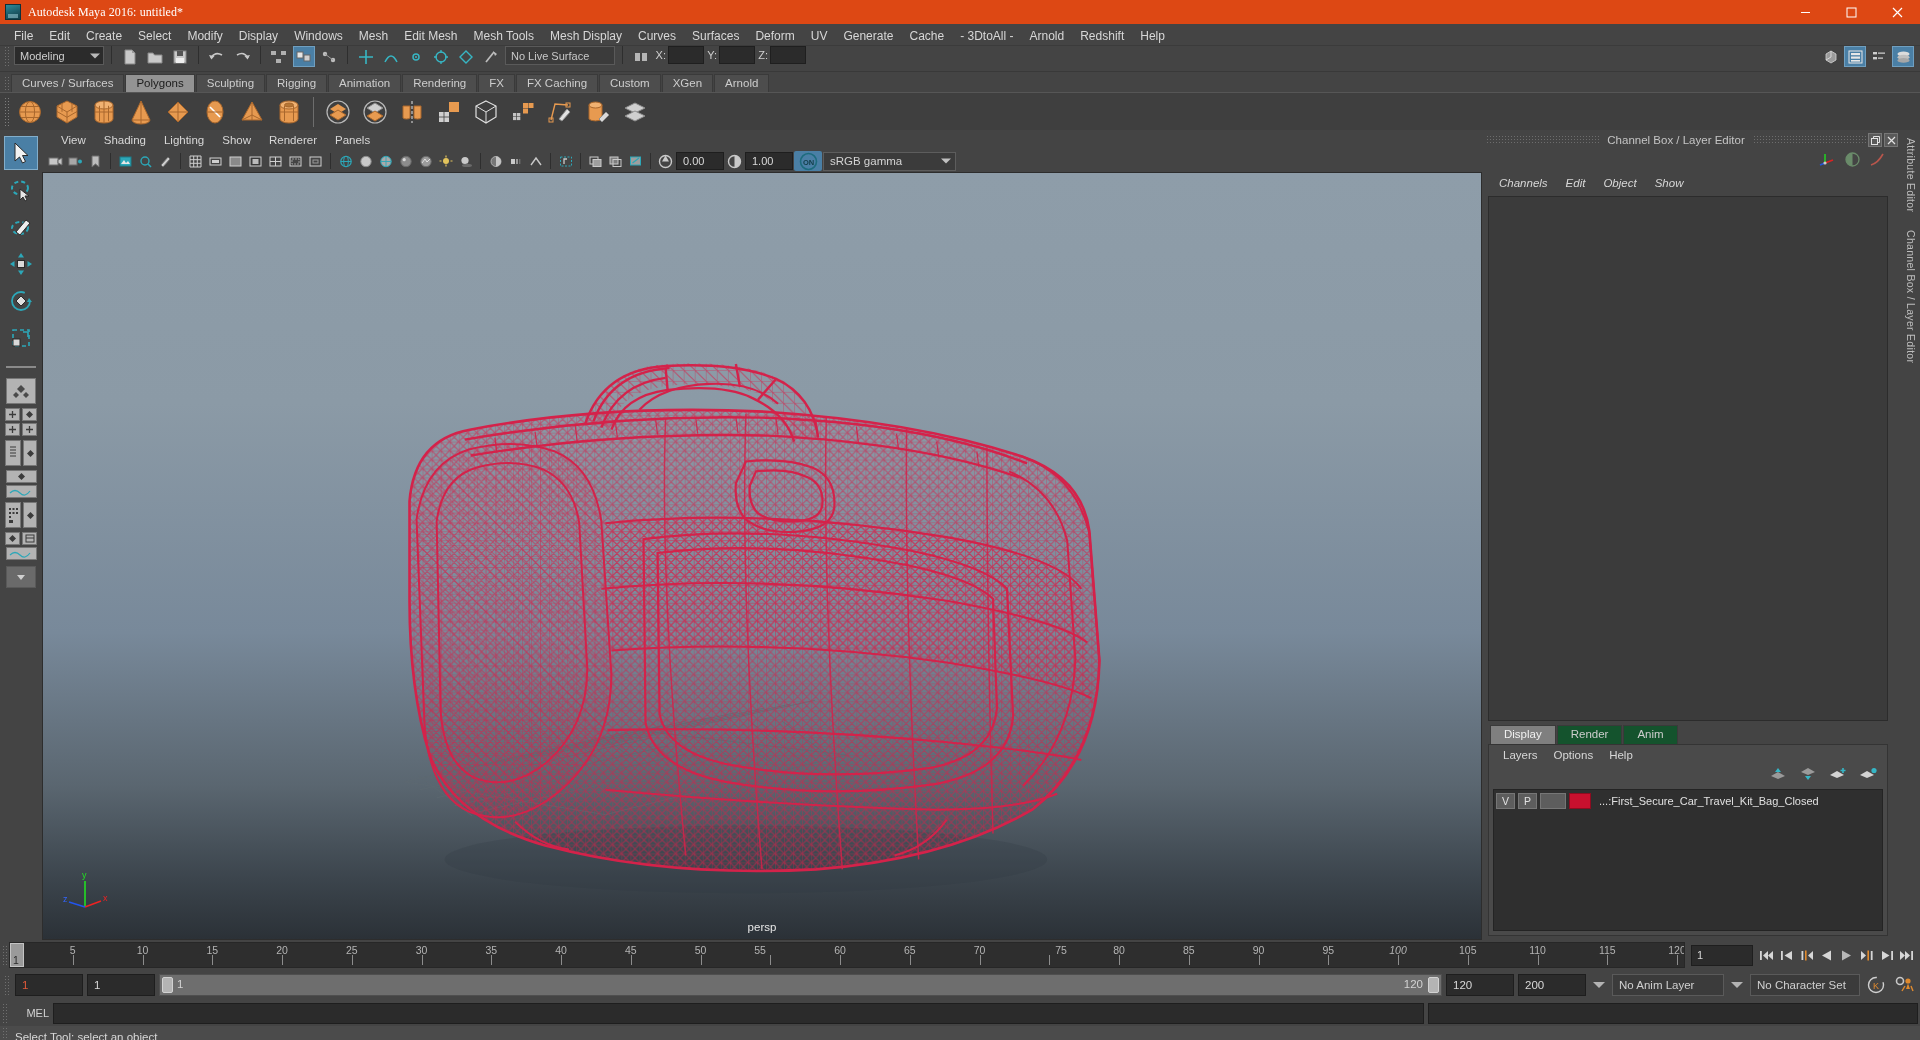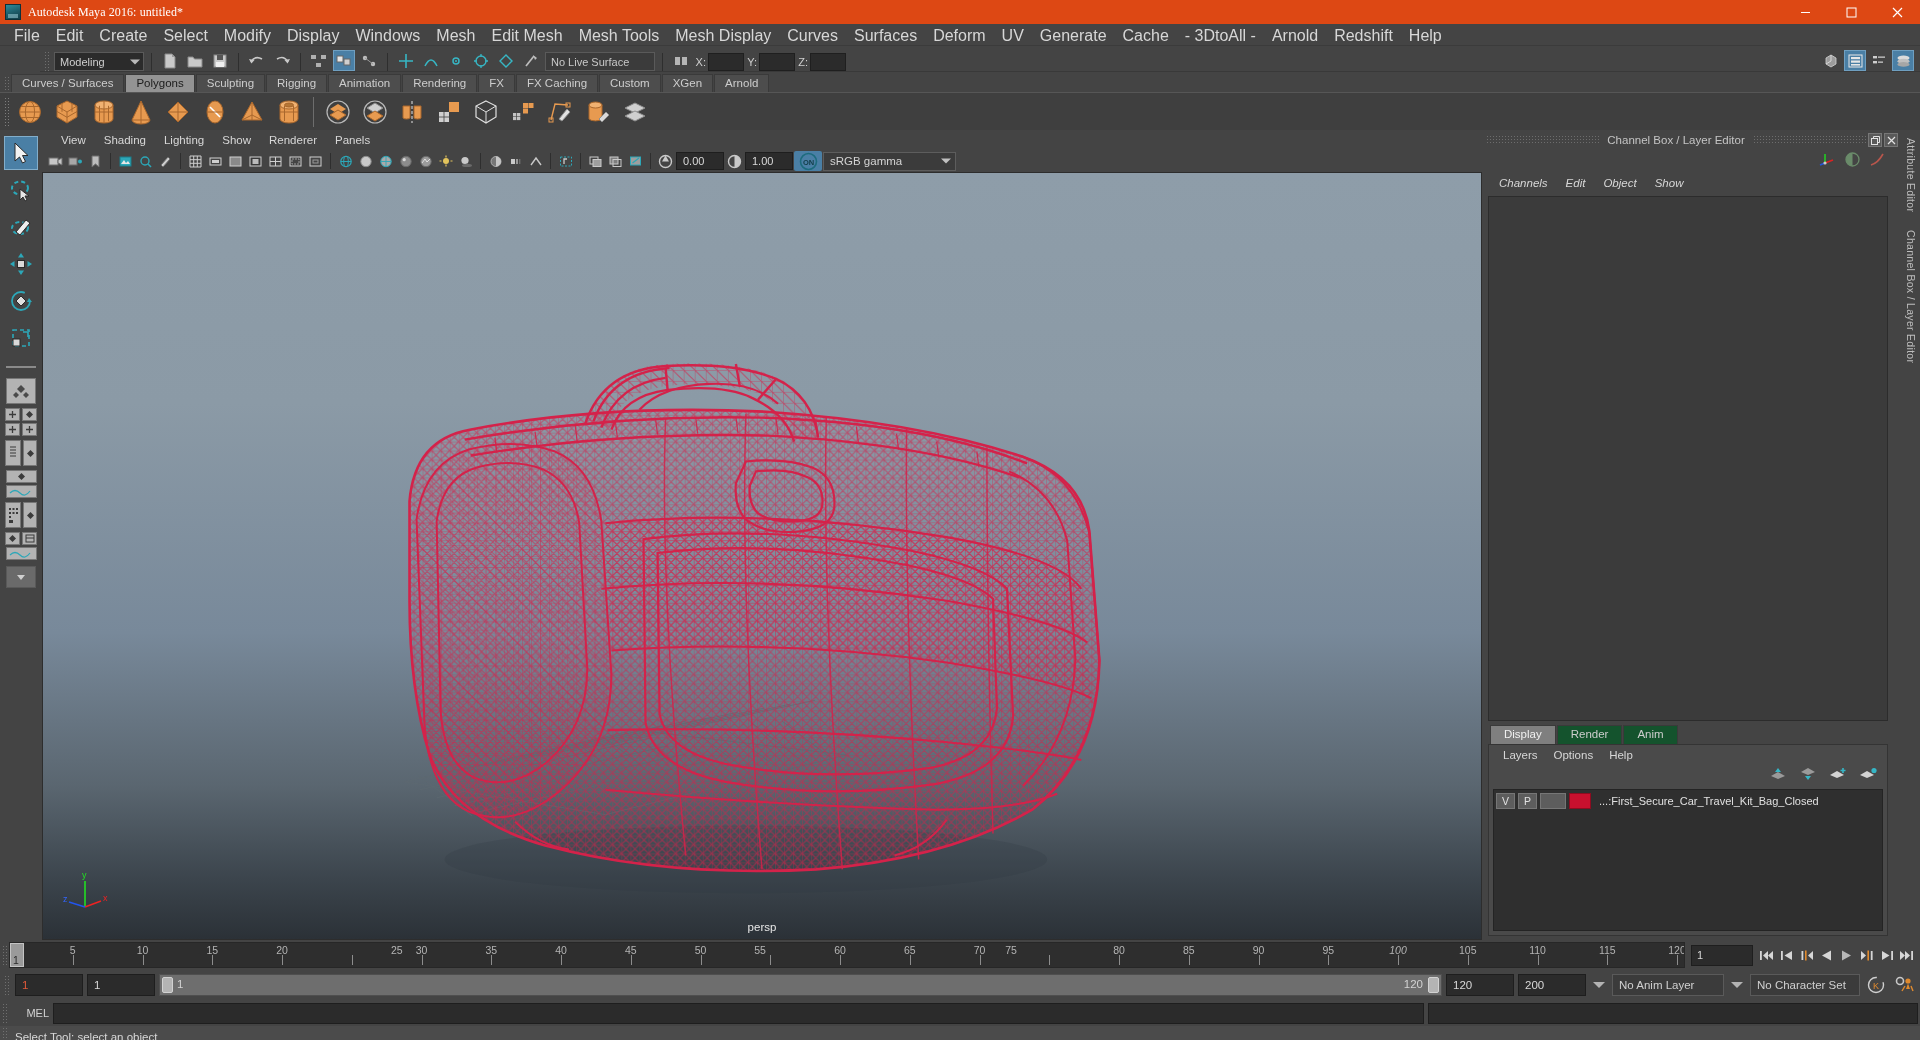--- a/index.html
+++ b/index.html
@@ -32,29 +32,28 @@
     color: #fff; font-size: 12px; line-height: 1;
   }
   .wb-glyph { display:block; }
 
   
   .menubar {
     height: 22px; background: #444444; display: flex; align-items: center;
     padding-left: 6px; border-bottom: 1px solid #3b3b3b;
   }
   .menuitem {
-    font-size: 16px; color: #d7d7d7; padding: 6px 8px 3px 8px; white-space: nowrap;
+    font-size: 12px; color: #d7d7d7; padding: 6px 8px 3px 8px; white-space: nowrap;
   }
 
   
   .statusline {
-    height: 26px; background: #444444; display: flex; align-items: flex-end;
+    height: 26px; background: #444444; display: flex; align-items: flex-start;
     padding: 0 4px; gap: 3px; border-bottom: 1px solid #393939;
     position: relative;
-    margin-left: 40px;
   }
   .sl-sep { width: 1px; height: 18px; background: #2e2e2e; margin: 0 4px; }
   .dotgrip {
     width: 7px; height: 20px; flex: none;
     background-image: radial-gradient(#7d7d7d 0.7px, transparent 0.8px);
     background-size: 3px 3px; opacity: .75;
   }
   .mode-select {
     width: 90px; height: 19px; background: #2b2b2b; border: 1px solid #5a5a5a;
     font-size: 11px; color: #cfcfcf; display: flex; align-items: center;
@@ -1189,41 +1188,41 @@
     </div>
   <div class="ts-tick" style="left: 62.775px;"></div>
       <div class="ts-num" style="left: 62.775px;">5</div>
       <div class="ts-tick" style="left: 132.525px;"></div>
       <div class="ts-num" style="left: 132.525px;">10</div>
       <div class="ts-tick" style="left: 202.275px;"></div>
       <div class="ts-num" style="left: 202.275px;">15</div>
       <div class="ts-tick" style="left: 272.025px;"></div>
       <div class="ts-num" style="left: 272.025px;">20</div>
       <div class="ts-tick" style="left: 341.775px;"></div>
-      <div class="ts-num" style="left: 341.775px; margin-left: 45px;">25</div>
+      <div class="ts-num" style="left: 341.775px;">25</div>
       <div class="ts-tick" style="left: 411.525px;"></div>
       <div class="ts-num" style="left: 411.525px;">30</div>
       <div class="ts-tick" style="left: 481.275px;"></div>
       <div class="ts-num" style="left: 481.275px;">35</div>
       <div class="ts-tick" style="left: 551.025px;"></div>
       <div class="ts-num" style="left: 551.025px;">40</div>
       <div class="ts-tick" style="left: 620.775px;"></div>
       <div class="ts-num" style="left: 620.775px;">45</div>
       <div class="ts-tick" style="left: 690.525px;"></div>
       <div class="ts-num" style="left: 690.525px;">50</div>
       <div class="ts-tick" style="left: 760.275px;"></div>
       <div class="ts-num" style="left: 750px; text-align: right;">55</div>
       <div class="ts-tick" style="left: 830.025px;"></div>
       <div class="ts-num" style="left: 830.025px;">60</div>
       <div class="ts-tick" style="left: 899.775px;"></div>
       <div class="ts-num" style="left: 899.775px;">65</div>
       <div class="ts-tick" style="left: 969.525px;"></div>
       <div class="ts-num" style="left: 969.525px;">70</div>
       <div class="ts-tick" style="left: 1039.28px;"></div>
-      <div class="ts-num" style="left: 1001px;">75</div>
+      <div class="ts-num" style="left: 1051px;">75</div>
       <div class="ts-tick" style="left: 1109.02px;"></div>
       <div class="ts-num" style="left: 1109.02px;">80</div>
       <div class="ts-tick" style="left: 1178.78px;"></div>
       <div class="ts-num" style="left: 1178.78px;">85</div>
       <div class="ts-tick" style="left: 1248.53px;"></div>
       <div class="ts-num" style="left: 1248.53px;">90</div>
       <div class="ts-tick" style="left: 1318.27px;"></div>
       <div class="ts-num" style="left: 1318.27px;">95</div>
       <div class="ts-tick" style="left: 1388.03px;"></div>
       <div class="ts-num" style="left: 1388.03px; font-style: italic;">100</div>

